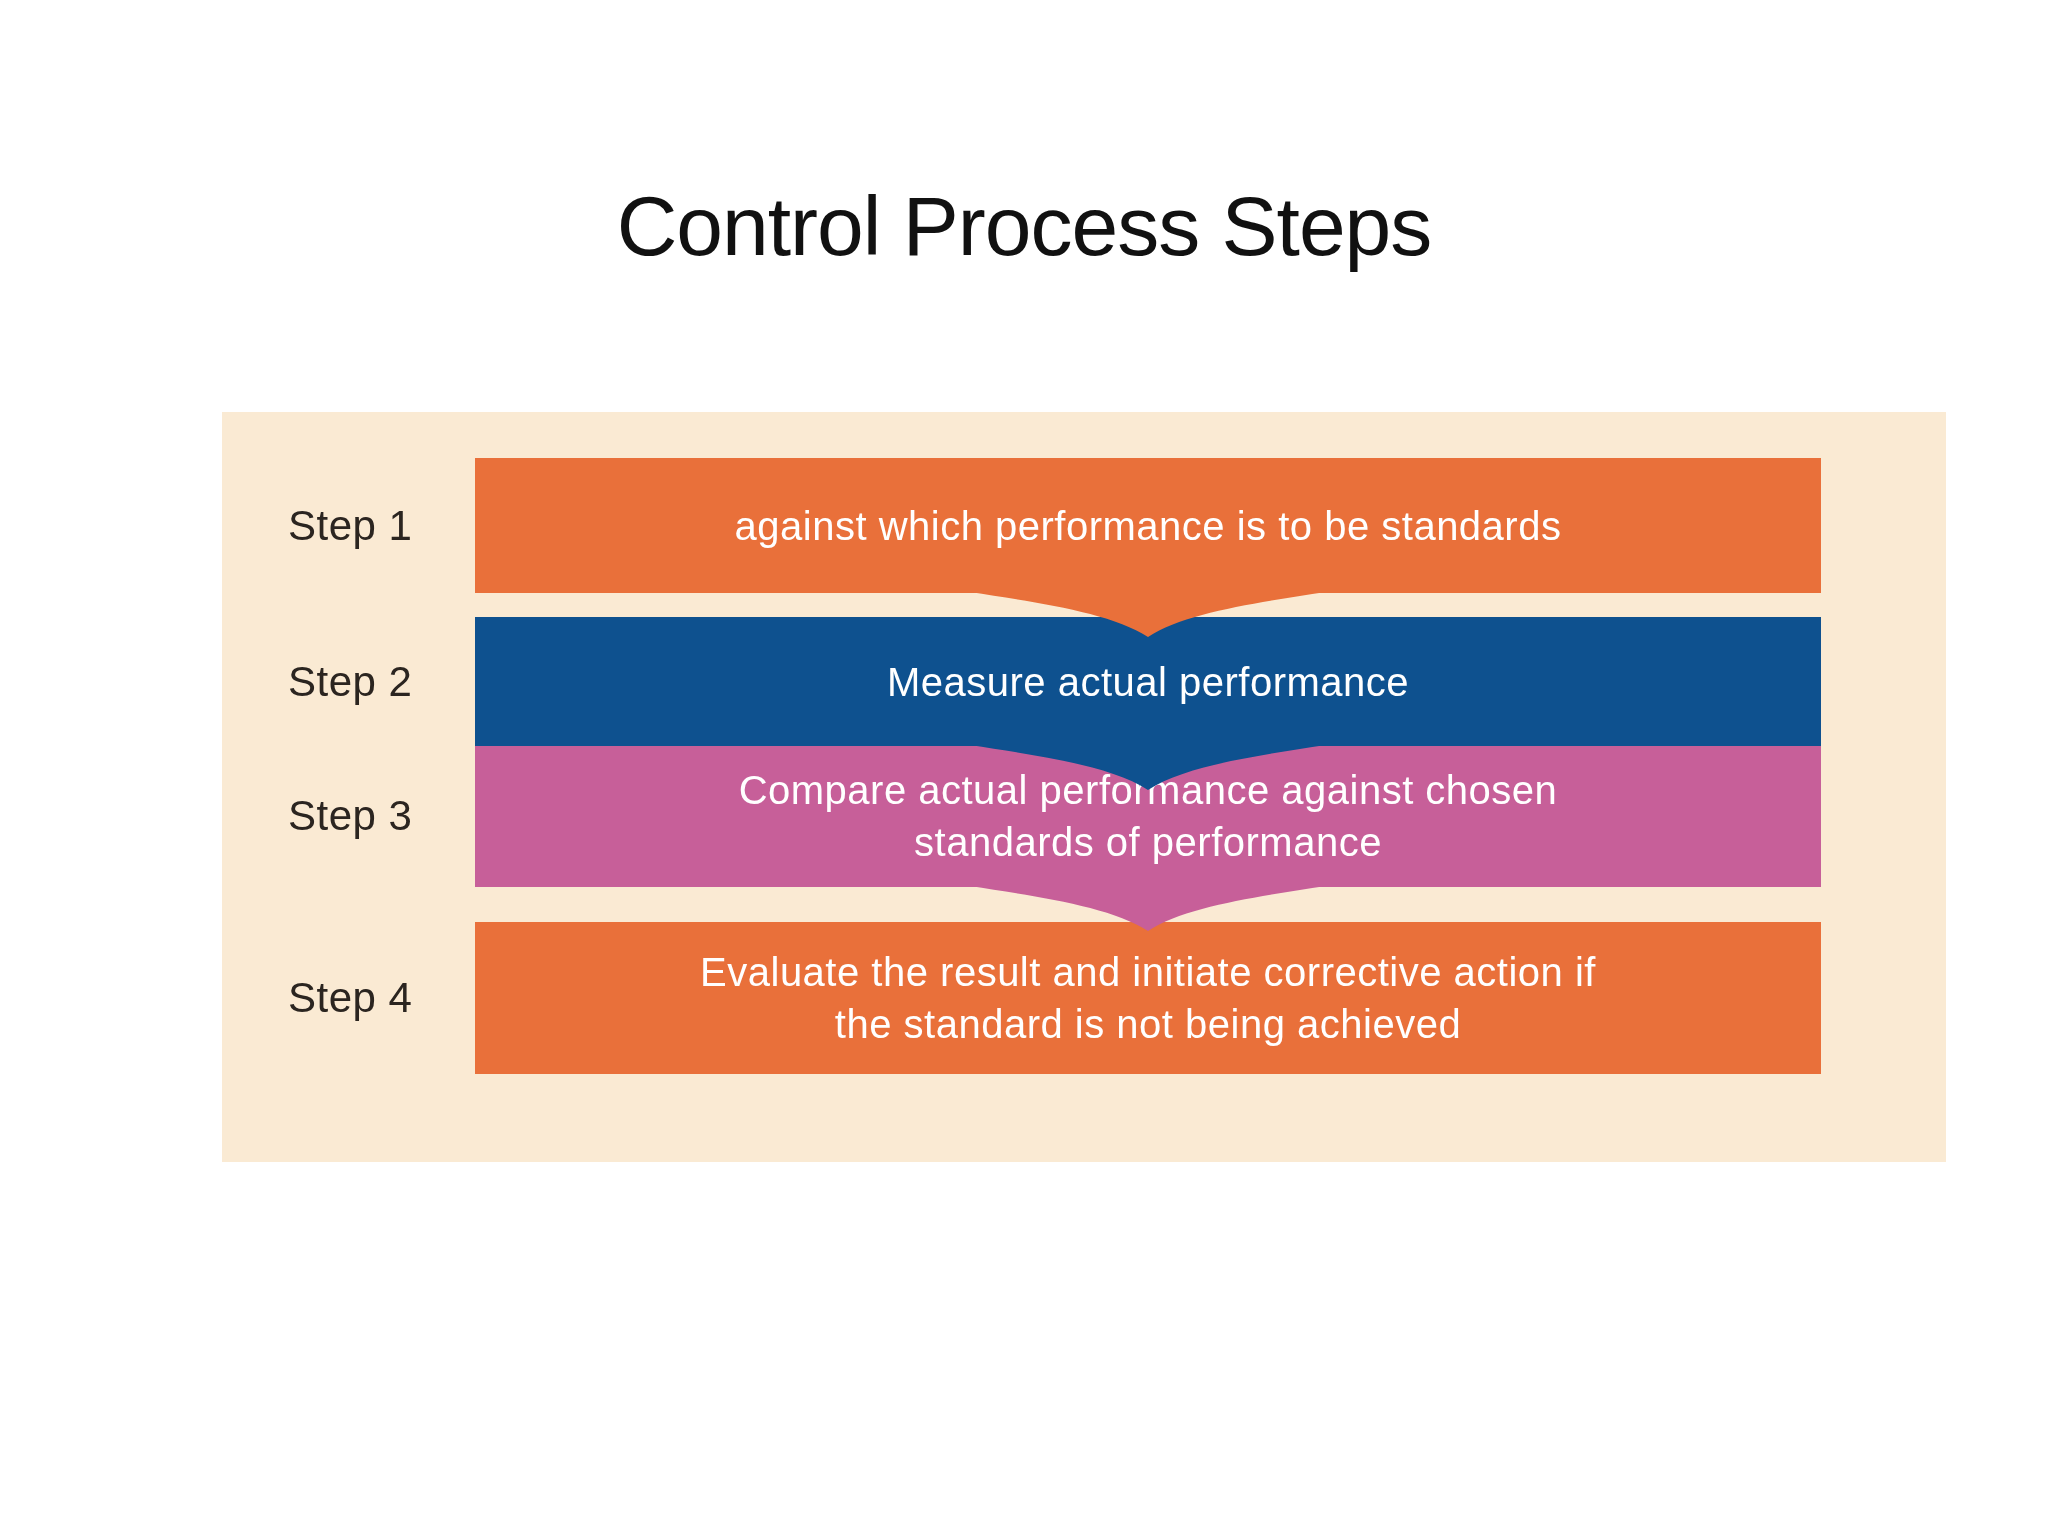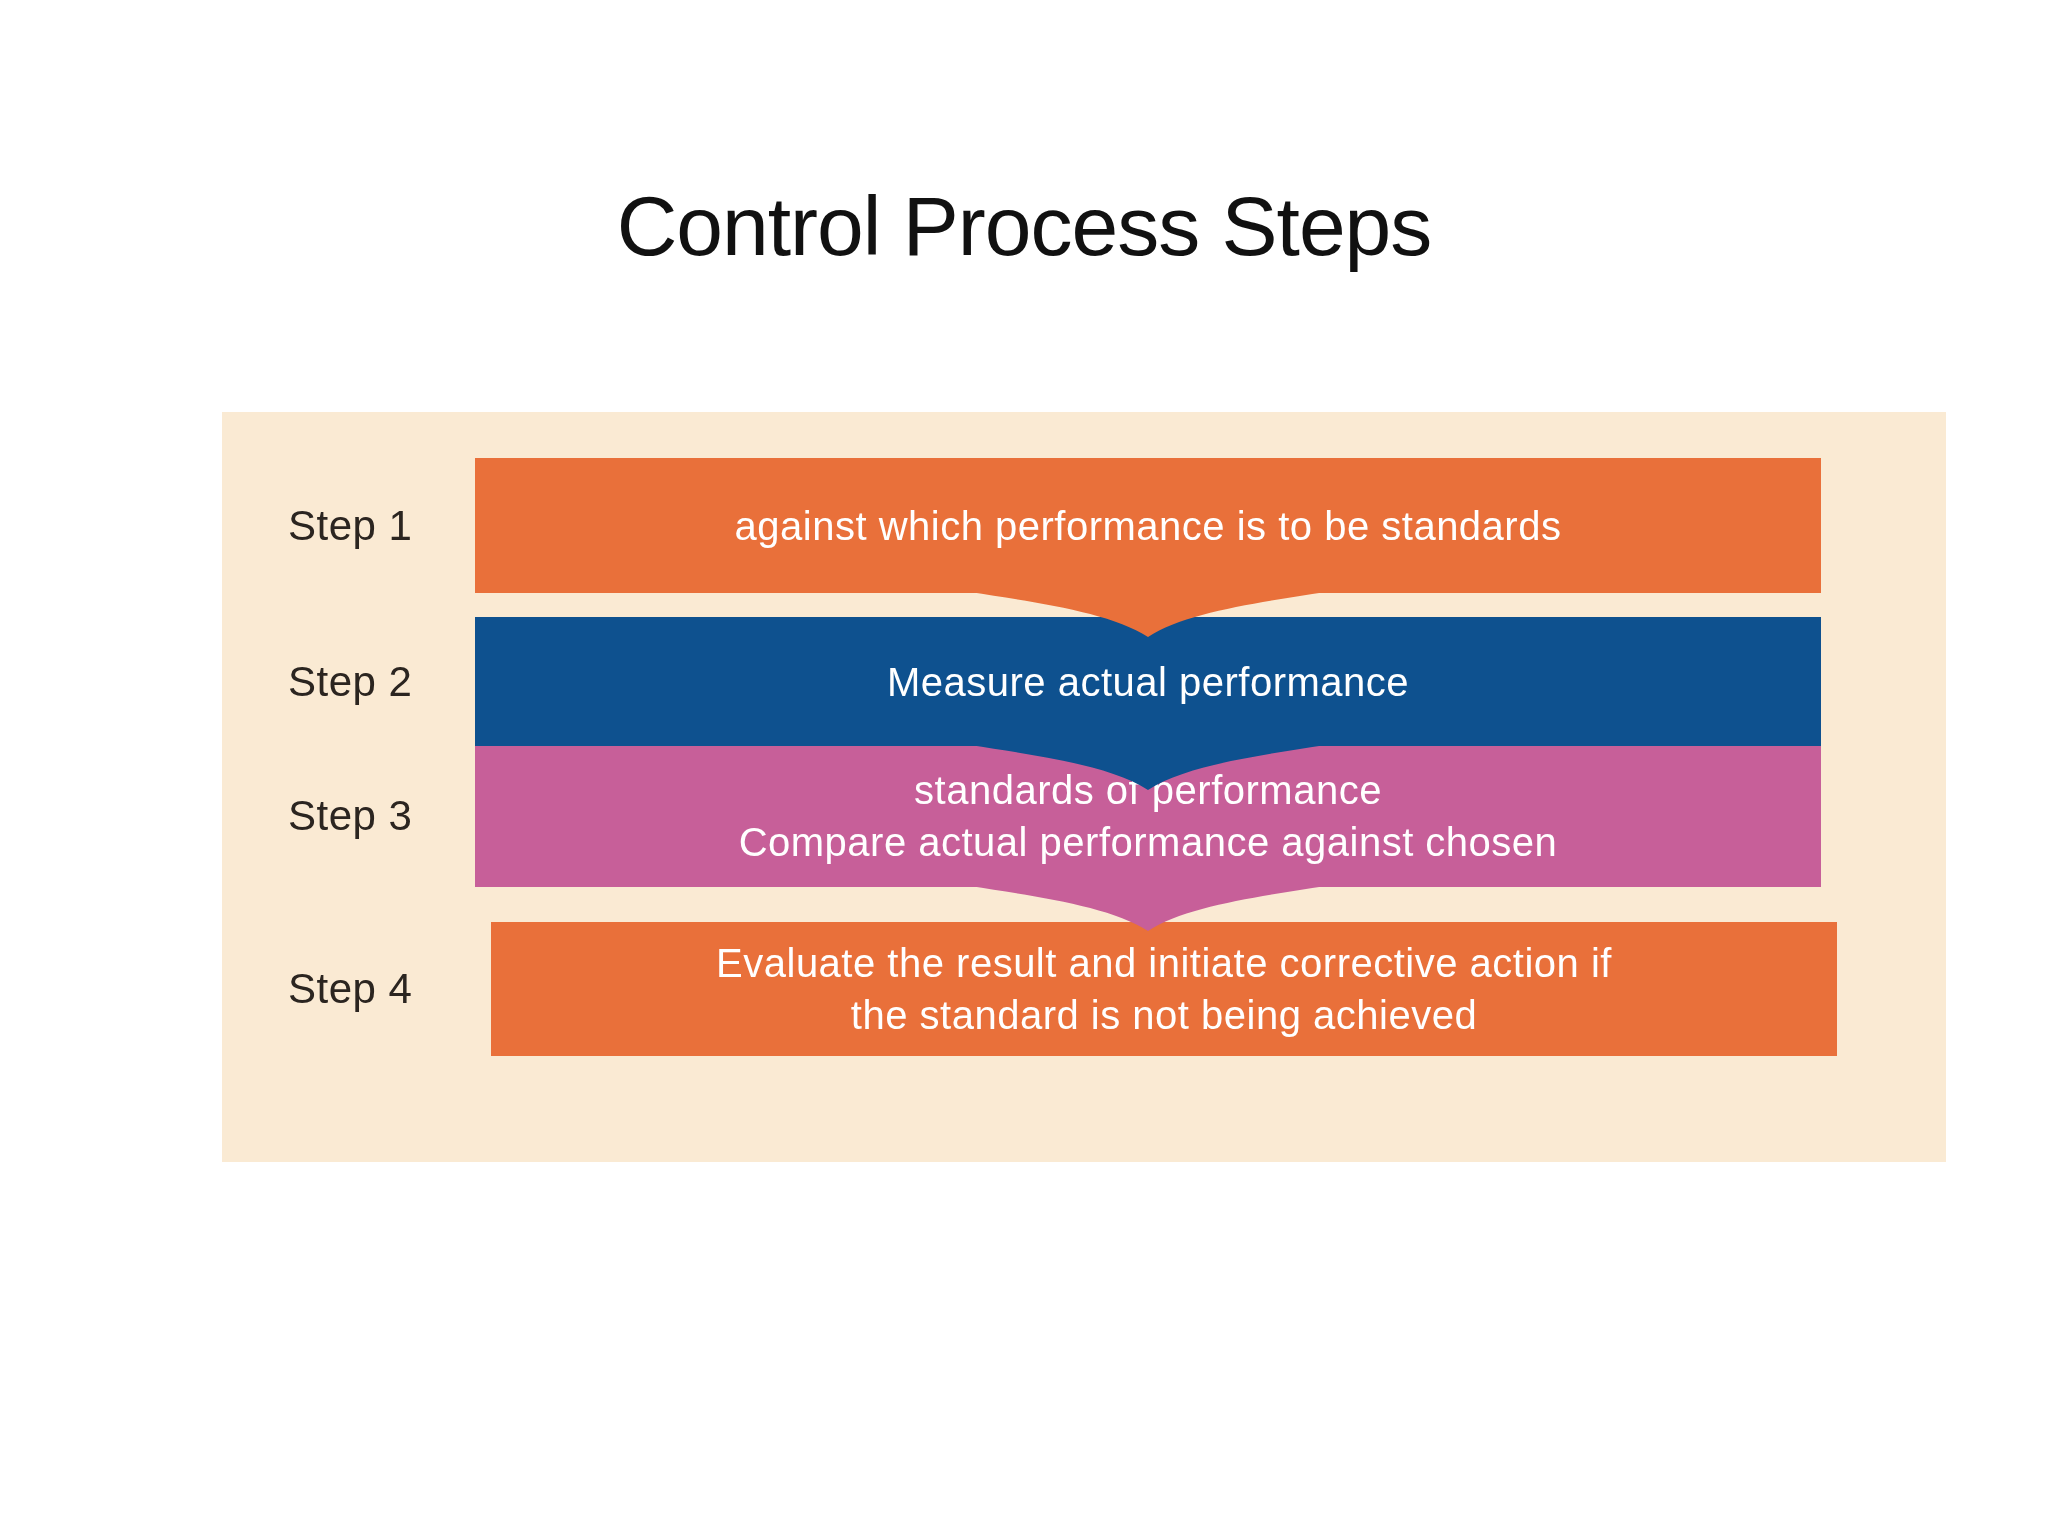--- a/index.html
+++ b/index.html
@@ -27,21 +27,21 @@
     background:var(--panel_bg,#FAEAD3);
   }
   .row{
     position:absolute;
     left:0; width:100%;
     display:flex;
   }
   .row1{top:46px;  height:135px; z-index:8;}
   .row2{top:205px; height:129px; z-index:6;}
   .row3{top:332px; height:143px; z-index:4;}
-  .row4{top:510px; height:134px; z-index:2;gap:16px;}
+  .row4{top:510px; height:152px; z-index:2;}
   .label-cell{
     width:253px; flex:0 0 253px;
     display:flex; align-items:center;
     padding-left:66px; box-sizing:border-box;
   }
   .step-label{
     font-size:42px;
     color:var(--label_text,#2B2520);
     letter-spacing:0.5px;
   }
@@ -105,22 +105,22 @@
           <path class="blue" d="M0,0 H356 C292,10 216,20 178,45 C140,20 64,10 0,0 Z"></path>
         </svg>
       </div>
     </div>
 
     <div class="row row3">
       <div class="label-cell">
         <span class="step-label">Step 3</span>
       </div>
       <div class="bar pink">
+        <span class="bar-line">Compare actual performance against chosen</span>
         <span class="bar-line">standards of performance</span>
-        <span class="bar-line">Compare actual performance against chosen</span>
         <svg class="bump" viewBox="0 0 356 45" preserveAspectRatio="none" aria-hidden="true">
           <path class="pink" d="M0,0 H356 C292,10 216,20 178,45 C140,20 64,10 0,0 Z"></path>
         </svg>
       </div>
     </div>
 
     <div class="row row4">
       <div class="label-cell">
         <span class="step-label">Step 4</span>
       </div>

